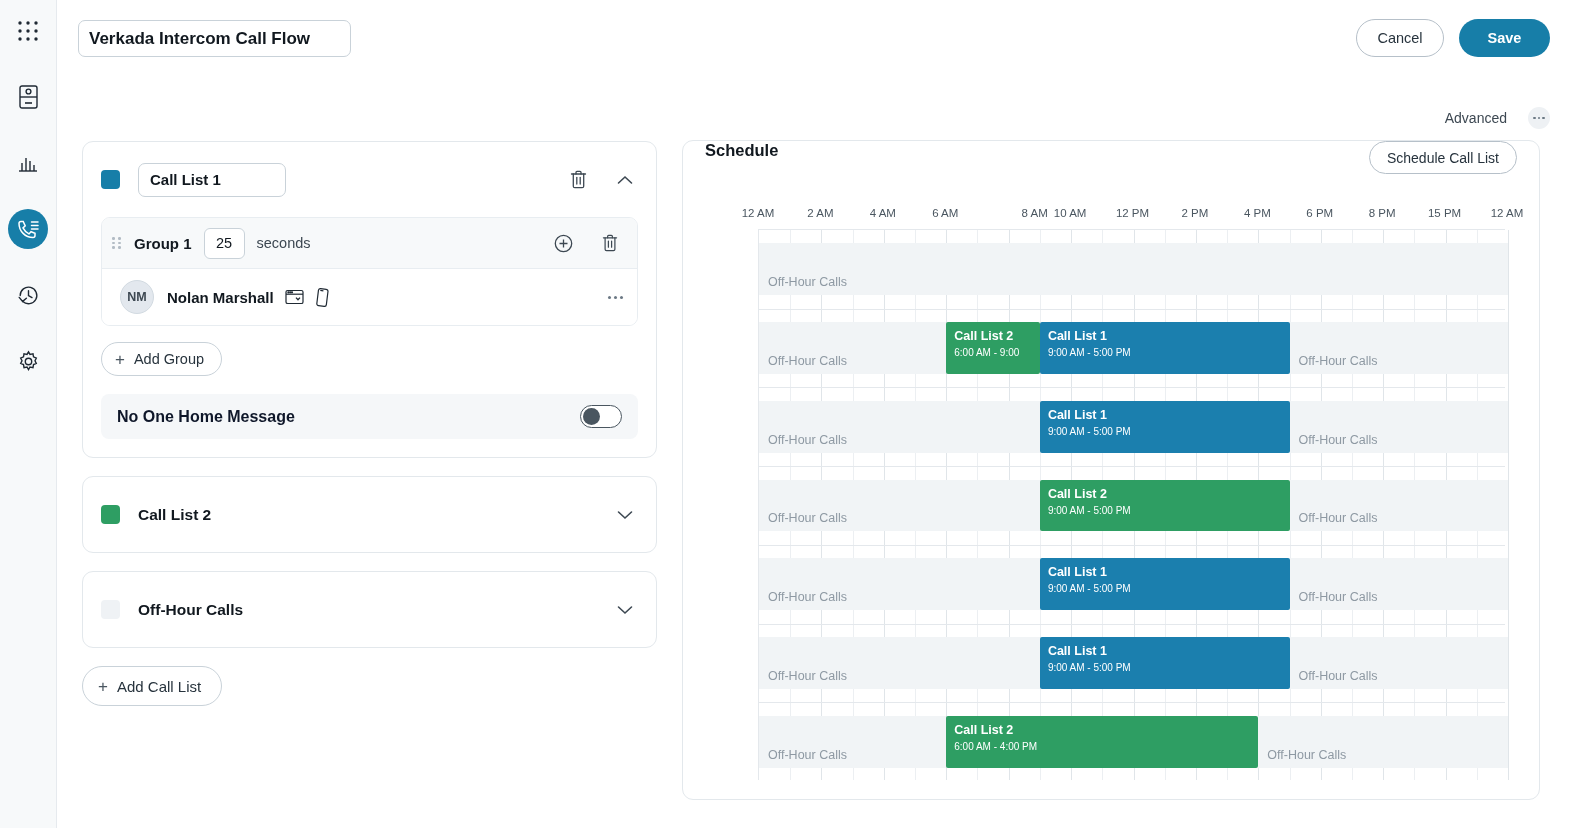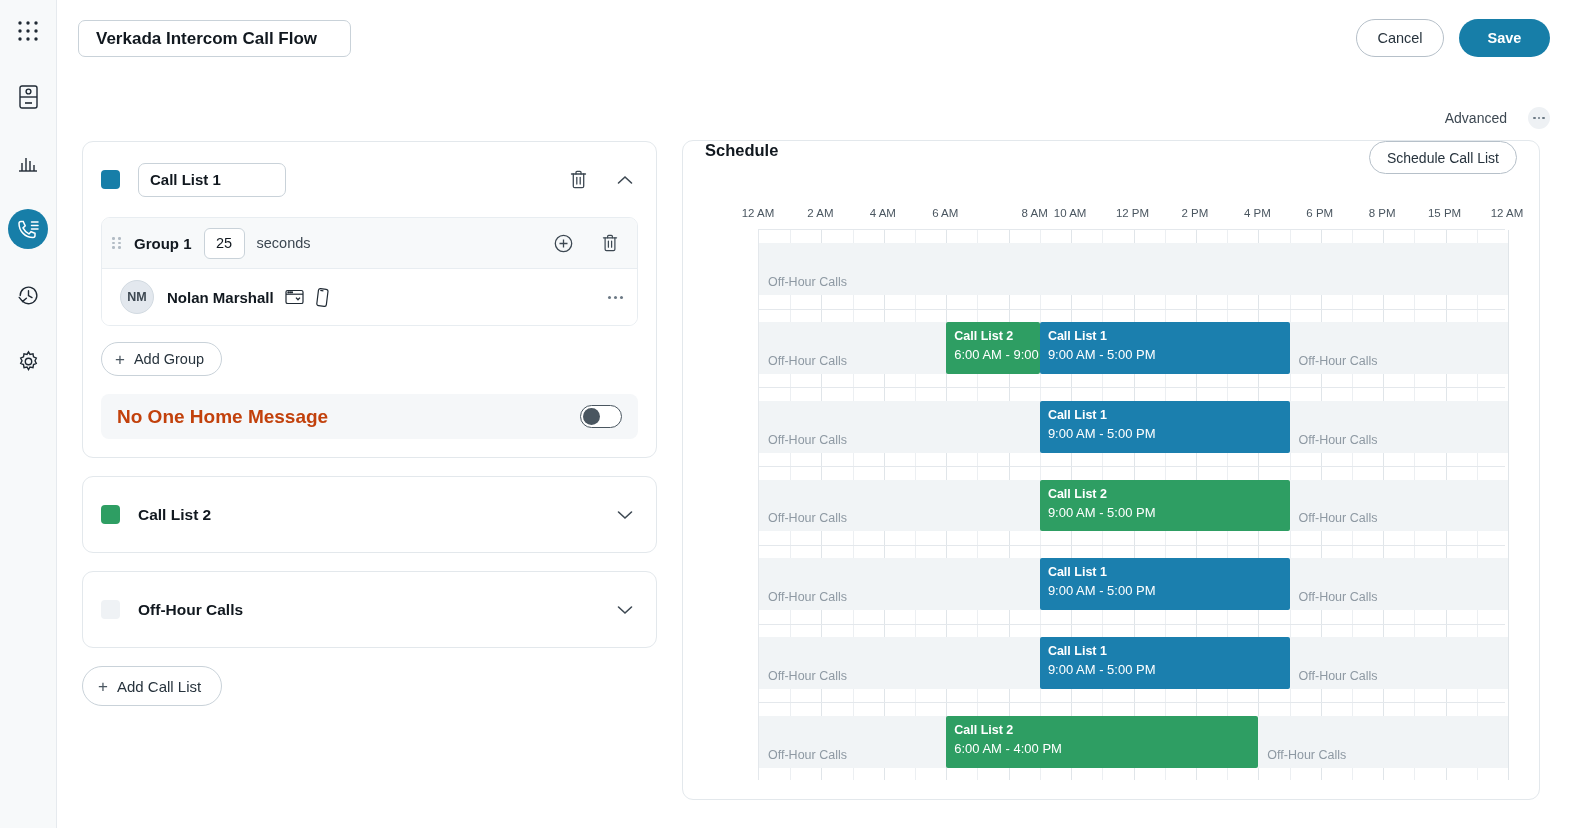--- a/index.html
+++ b/index.html
@@ -26,21 +26,21 @@
   .rail-icon.grid { margin-top: 11px; }
   .rail-icon.spaced { margin-top: 26px; }
   .rail-icon.active { background: #177EA8; color: #ffffff; }
   .rail-icon svg { display: block; }
 
   
   .titlebox {
     position: absolute; left: 78px; top: 20px;
     height: 37px; min-width: 273px;
     border: 1px solid #c9d2d9; border-radius: 7px;
-    display: flex; align-items: center; padding: 0 17px;
+    display: flex; align-items: center; padding: 0 10px;
     font-size: 17px; font-weight: bold; color: #11181f;
     background: #fff; cursor: text;
   }
   .btn-cancel {
     position: absolute; right: 128px; top: 19px;
     width: 88px; height: 38px; border-radius: 19px;
     border: 1px solid #b6c0c9; background: #fff;
     font-size: 14.5px; color: #27333d; cursor: pointer;
     font-family: inherit;
   }
@@ -135,21 +135,21 @@
     cursor: pointer; font-family: inherit;
   }
   .pill-btn .plus { font-size: 17px; color: #4a5660; line-height: 1; }
   .add-group-wrap { padding: 16px 18px 0 18px; }
 
   .noone-row {
     margin: 18px 18px 18px 18px; height: 45px; border-radius: 8px;
     background: #f5f7f9; display: flex; align-items: center;
     padding: 0 16px;
   }
-  .noone-label { font-size: 19px; font-weight: bold; color: #c2410c; flex: 1 1 auto; }
+  .noone-label { font-size: 16px; font-weight: bold; color: #0f172a; flex: 1 1 auto; }
   .toggle {
     width: 42px; height: 23px; border-radius: 12px;
     border: 1.5px solid #4a5660; background: #fff;
     display: flex; align-items: center; padding: 2px; cursor: pointer;
   }
   .toggle .knob { width: 17px; height: 17px; border-radius: 50%; background: #4a5660; }
 
   .card-collapsed .card-head { height: 75px; }
 
   .add-calllist-wrap { margin-top: 8px; }
@@ -197,21 +197,21 @@
   .offband-text {
     position: absolute; left: 9px; bottom: 6px;
     font-size: 12.5px; color: #8e99a3; white-space: nowrap;
   }
 
   .event {
     position: absolute; border-radius: 2px; overflow: hidden;
     color: #fff; padding: 7px 8px 0 8px; cursor: pointer;
   }
   .event .ev-title { font-size: 12.5px; font-weight: bold; white-space: nowrap; }
-  .event .ev-time { font-size: 13px; margin-top: 4px; white-space: nowrap; }
+  .event .ev-time { font-size: 10px; margin-top: 4px; white-space: nowrap; }
 </style>
 </head>
 <body>
 
 <div id="app">
 
   <div class="rail">
     <div class="rail-icon grid">
       <svg width="22" height="22" viewBox="0 0 22 22">
           <g fill="#1f2933">

